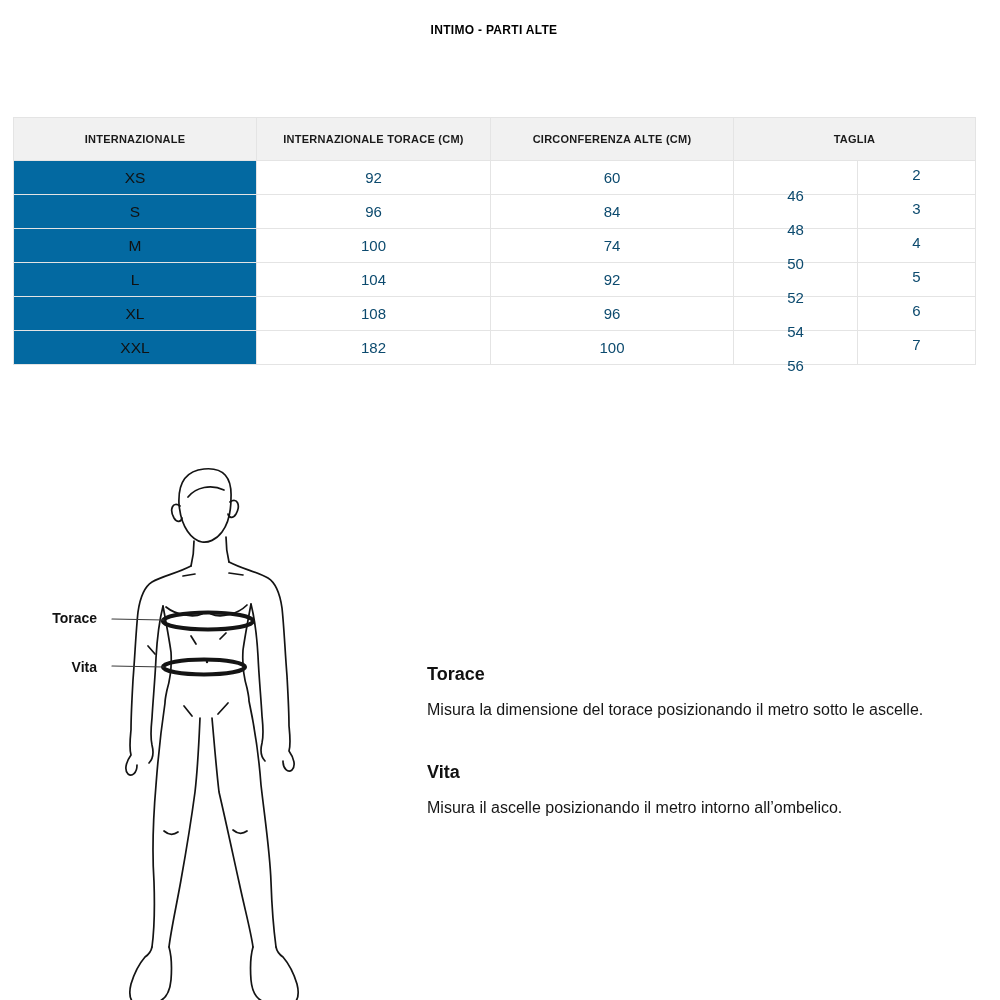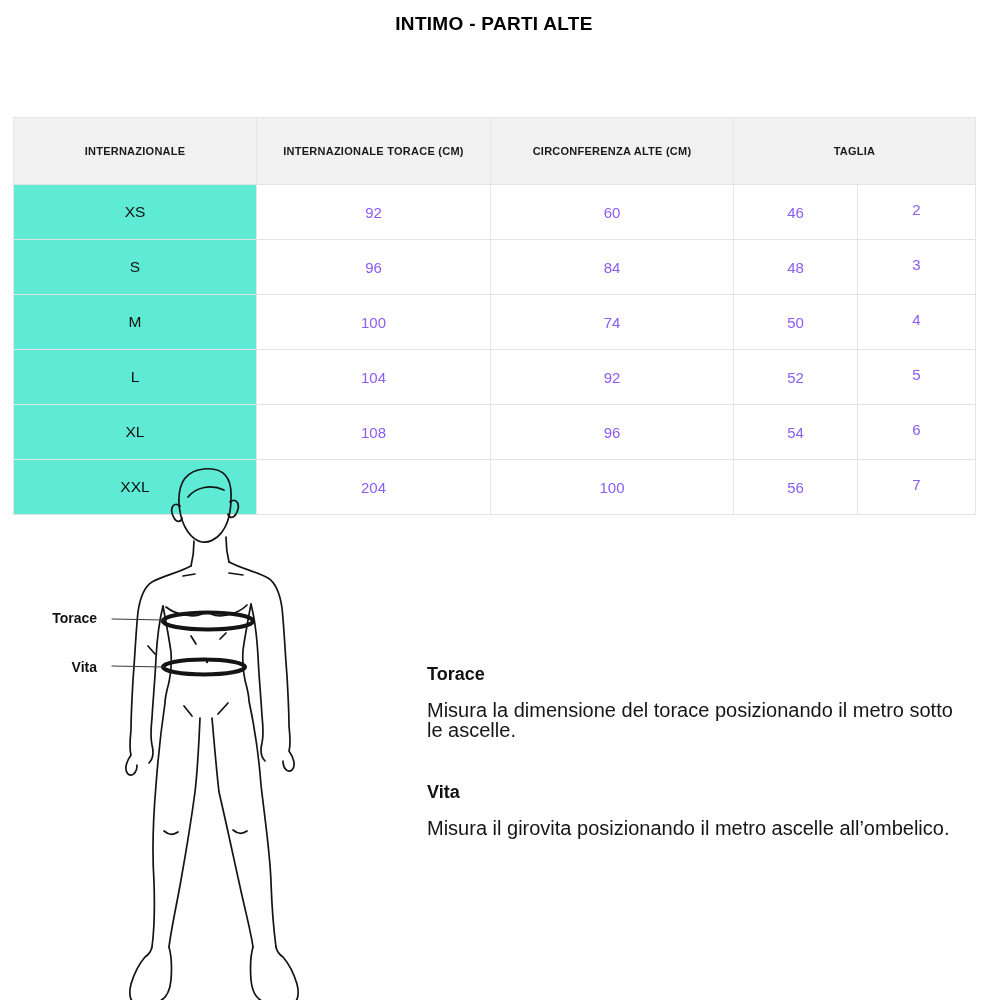--- a/index.html
+++ b/index.html
@@ -6,60 +6,60 @@
   .page{
     position:relative;
     width:1000px;height:1000px;
     background:#ffffff;
     font-family:"Liberation Sans","DejaVu Sans",sans-serif;
     color:#111;
     overflow:hidden;
   }
   
   .page-title{
-    position:absolute;left:0;top:13px;width:988px;
+    position:absolute;left:0;top:23px;width:988px;
     text-align:center;
-    font-size:19px;font-weight:700;letter-spacing:.3px;color:#000;
+    font-size:12px;font-weight:700;letter-spacing:.3px;color:#000;
     margin:0;
   }
   
   .size-table{
     position:absolute;left:13px;top:117px;
     border-collapse:collapse;
     table-layout:fixed;
   }
   .size-table th,.size-table td{
     border:1px solid #e4e4e4;
     text-align:center;
     vertical-align:middle;
-    padding:18px;
+    padding:6px;
     font-weight:400;
   }
   .size-table thead th{
     height:30px;
     background:#f1f1f1;
     font-size:11px;
     font-weight:700;
     letter-spacing:.25px;
     color:#1a1a1a;
   }
   .size-table tbody tr{height:34px;}
   .size-table tbody th{
-    background:#5eead4;
+    background:#0369a1;
     font-size:15.5px;
     font-weight:400;
     color:#111;
   }
   .size-table tbody td{
     background:#fff;
     font-size:15px;
-    color:#8b5cf6;
+    color:#0c4a6e;
   }
   .size-table td .v{position:relative;display:inline-block;}
-  .size-table td.c-taglia-it .v{top:0;}
+  .size-table td.c-taglia-it .v{top:18px;}
   .size-table td.c-taglia-num .v{top:-3px;}
   
   .figure-wrap{position:absolute;left:30px;top:440px;width:370px;height:560px;}
   .figure-wrap svg{display:block;}
   .fig-label{
     position:absolute;
     width:67px;left:30px;
     text-align:right;
     font-size:14px;font-weight:700;color:#111;
     line-height:16px;
@@ -68,21 +68,21 @@
   .fig-label.vita{top:659px;}
   
   .descriptions{position:absolute;left:427px;top:663px;width:545px;}
   .descriptions h2{
     margin:0;
     font-size:18px;font-weight:700;color:#111;
     line-height:22px;
   }
   .descriptions p{
     margin:15px 0 0 0;
-    font-size:20px;font-weight:400;color:#161616;
+    font-size:16px;font-weight:400;color:#161616;
     line-height:20px;
   }
   .descriptions h2 + p + h2{margin-top:41px;}
 </style>
 </head>
 <body>
 
 <div class="page">
 
   <h1 class="page-title">INTIMO - PARTI ALTE</h1>
@@ -134,21 +134,21 @@
       </tr>
       <tr>
         <th>XL</th>
         <td><span class="v">108</span></td>
         <td><span class="v">96</span></td>
         <td class="c-taglia-it"><span class="v">54</span></td>
         <td class="c-taglia-num"><span class="v">6</span></td>
       </tr>
       <tr>
         <th>XXL</th>
-        <td><span class="v">204</span></td>
+        <td><span class="v">182</span></td>
         <td><span class="v">100</span></td>
         <td class="c-taglia-it"><span class="v">56</span></td>
         <td class="c-taglia-num"><span class="v">7</span></td>
       </tr>
     </tbody>
   </table>
 
   <div class="figure-wrap">
     <svg width="370" height="560" viewBox="0 0 370 560" xmlns="http://www.w3.org/2000/svg" fill="none" stroke="#141414" stroke-width="1.7" stroke-linecap="round" stroke-linejoin="round">
 
@@ -201,16 +201,16 @@
     </svg>
   </div>
 
   <div class="fig-label torace">Torace</div>
   <div class="fig-label vita">Vita</div>
 
   <div class="descriptions">
     <h2>Torace</h2>
     <p>Misura la dimensione del torace posizionando il metro sotto le ascelle.</p>
     <h2>Vita</h2>
-    <p>Misura il girovita posizionando il metro ascelle all’ombelico.</p>
+    <p>Misura il ascelle posizionando il metro intorno all’ombelico.</p>
   </div>
 
 </div>
 
 </body></html>

